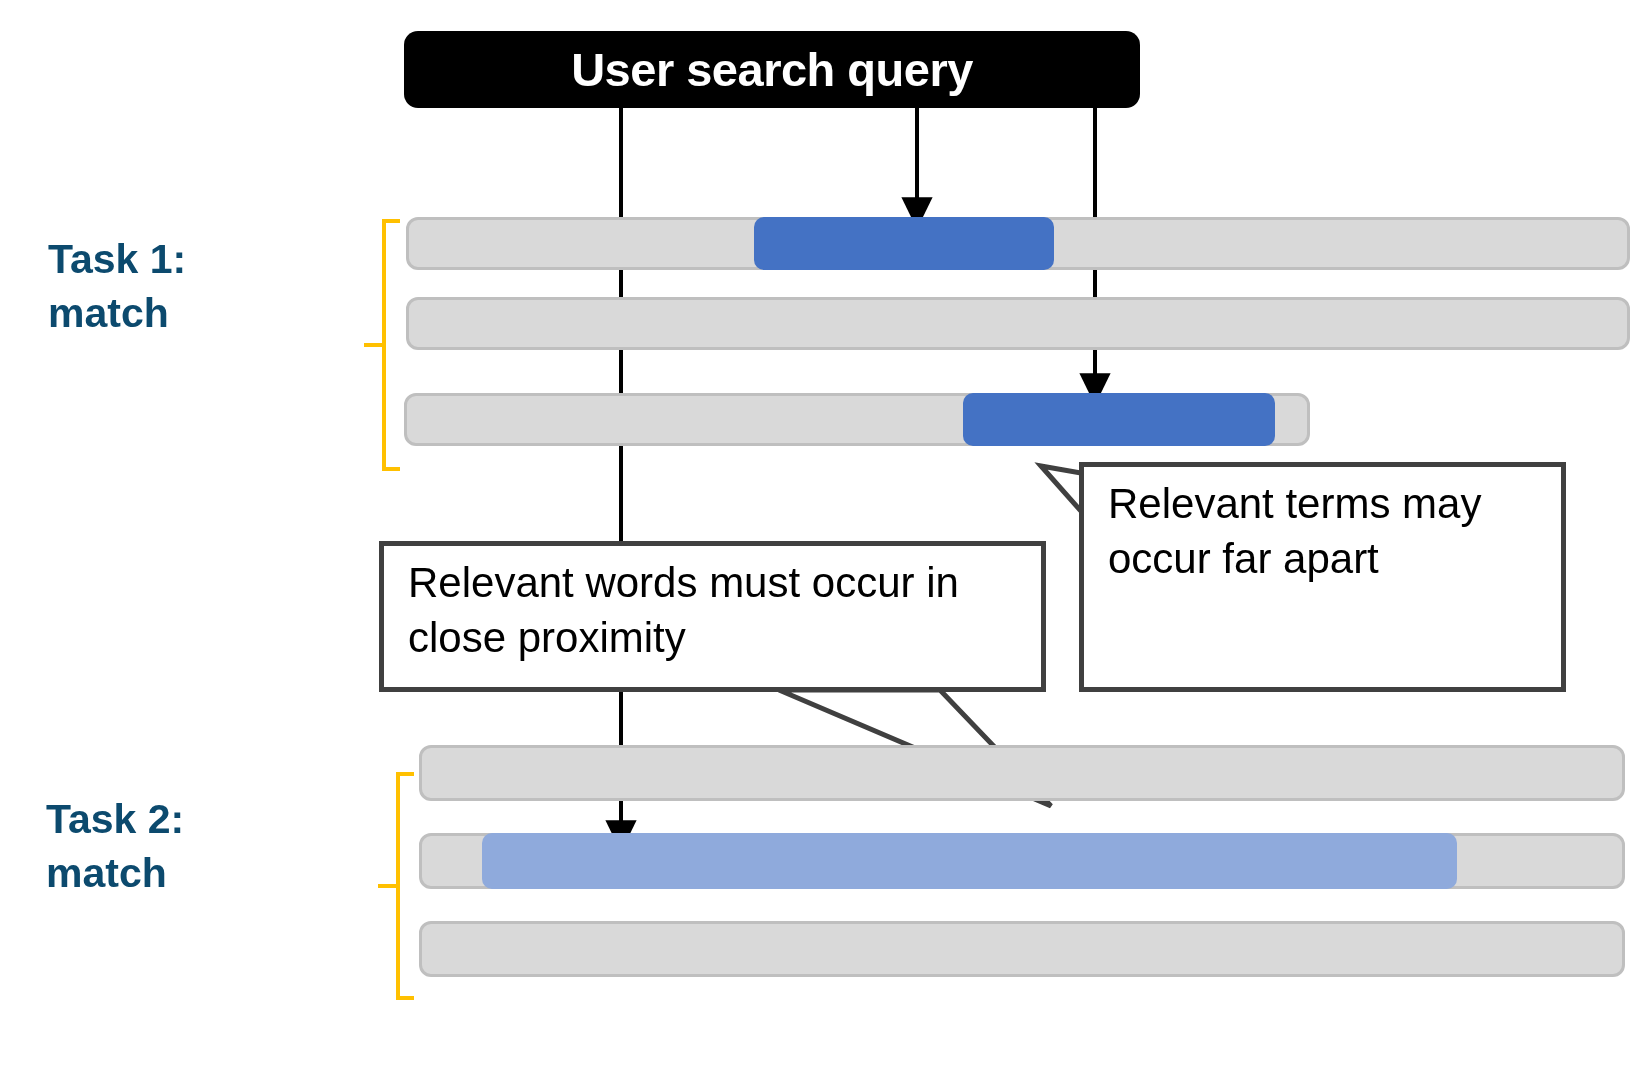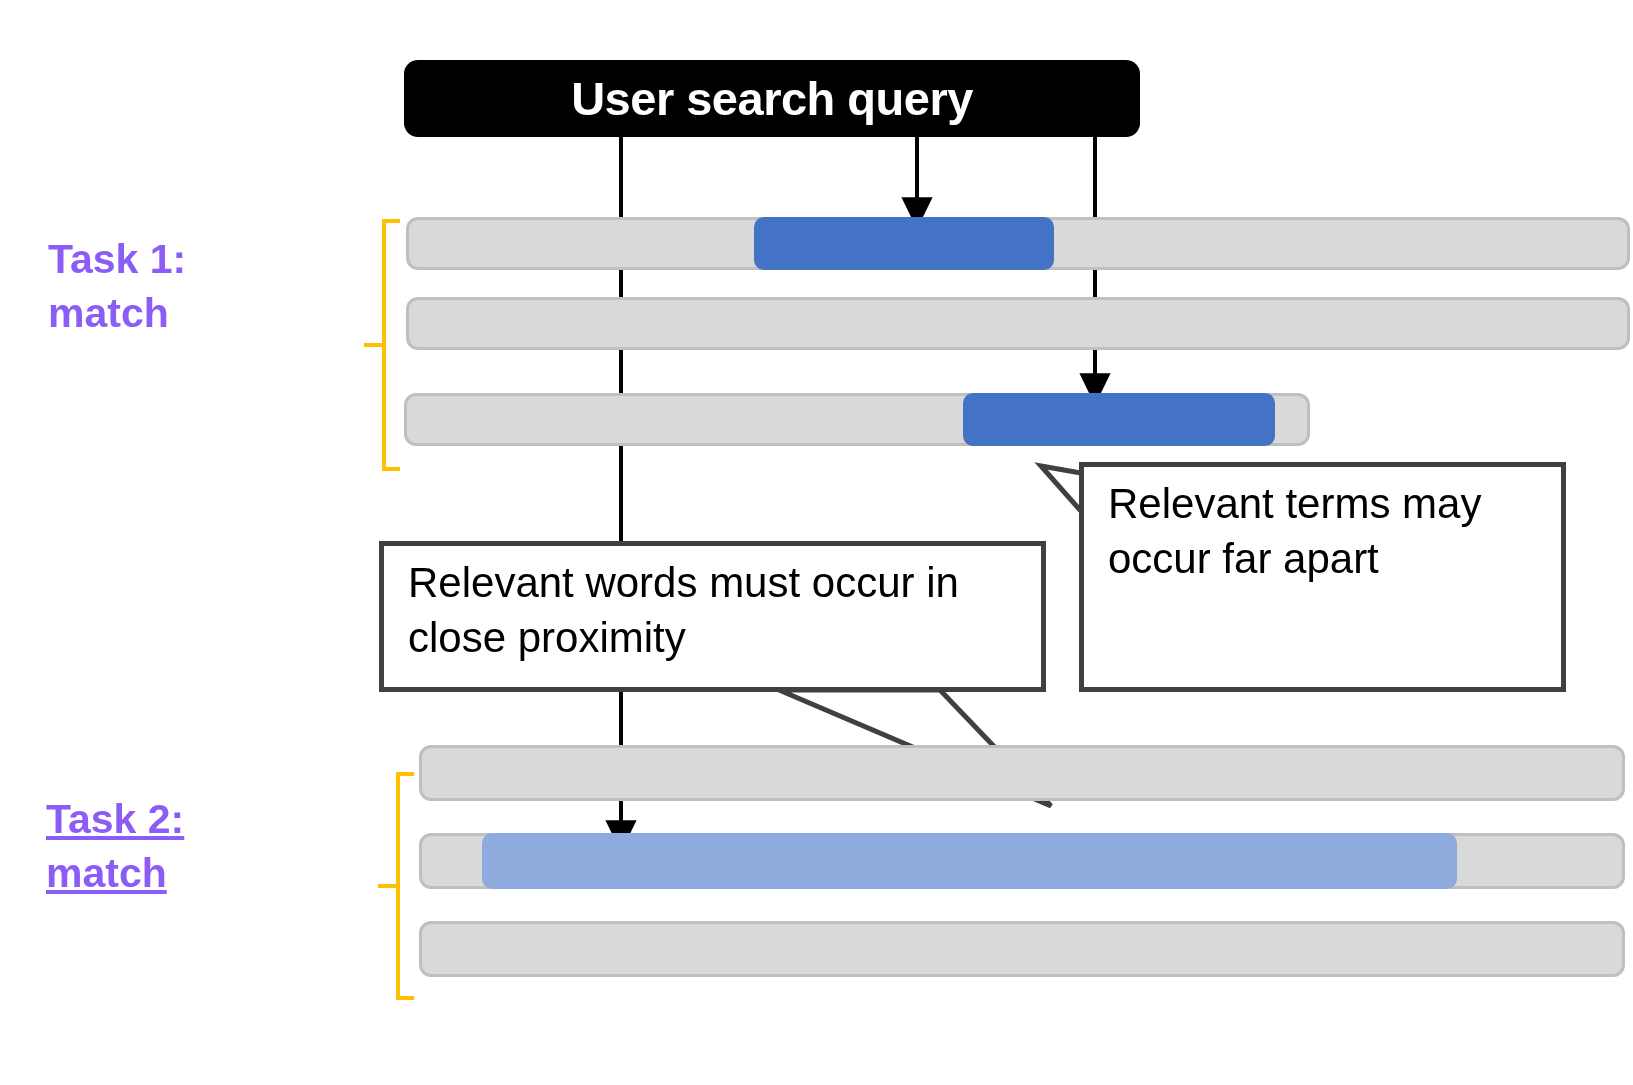--- a/index.html
+++ b/index.html
@@ -21,43 +21,42 @@
     position: absolute;
     left: 404px;
     top: 31px;
     width: 736px;
     height: 77px;
     background: #000000;
     border-radius: 14px;
     display: flex;
     align-items: center;
     justify-content: center;
-    margin-top: 29px;
   }
   .query-box .label {
     color: #ffffff;
     font-size: 47px;
     font-weight: bold;
     letter-spacing: -0.5px;
     line-height: 1;
   }
 
   
   .task-label {
     position: absolute;
-    color: #8b5cf6;
+    color: #0c4a6e;
     font-weight: bold;
     font-size: 41px;
     line-height: 1.32;
     text-align: left;
     white-space: nowrap;
   }
   .task-label .u { text-decoration: underline; text-underline-offset: 4px; text-decoration-thickness: 4px; }
   #task1-label { left: 48px; top: 232px; }
-  #task2-label { left: 46px; top: 792px; text-decoration: underline; }
+  #task2-label { left: 46px; top: 792px; }
 
   
   .bar {
     position: absolute;
     background: #D9D9D9;
     border: 3px solid #BFBFBF;
     border-radius: 12px;
     box-sizing: border-box;
   }
   .seg {

